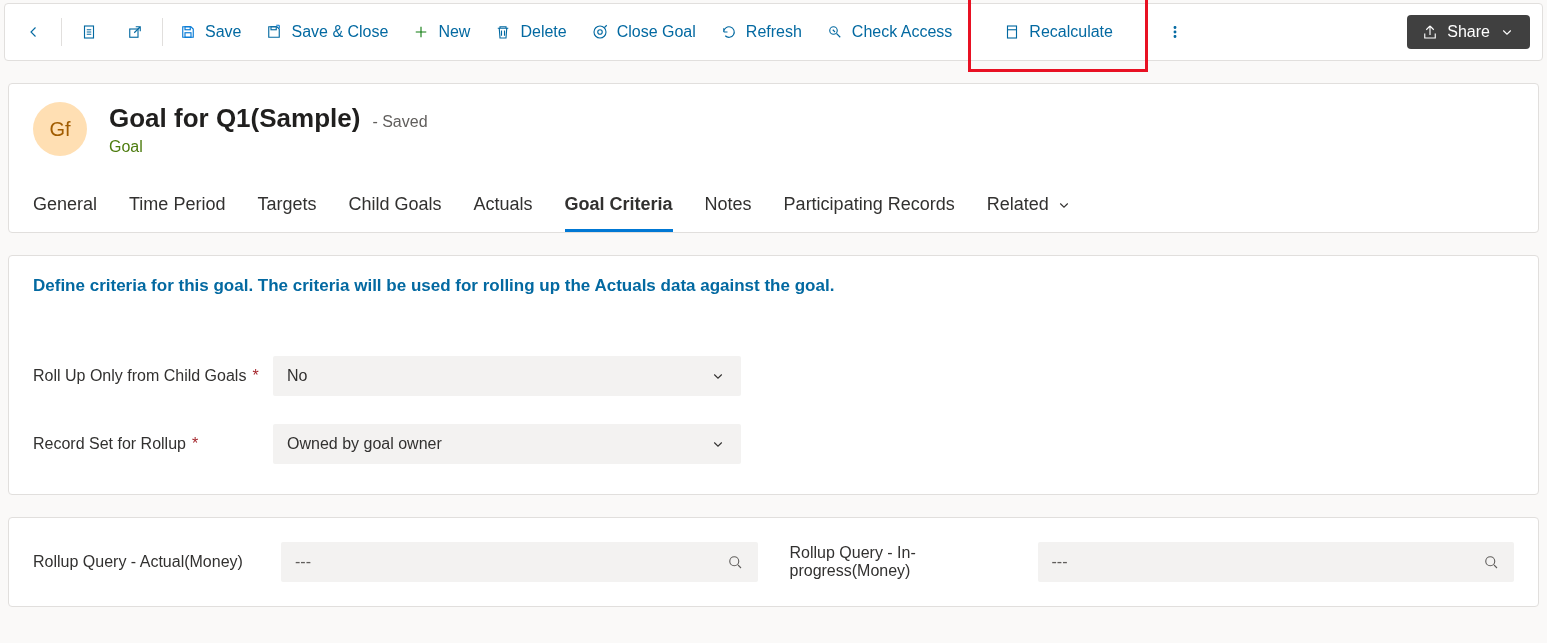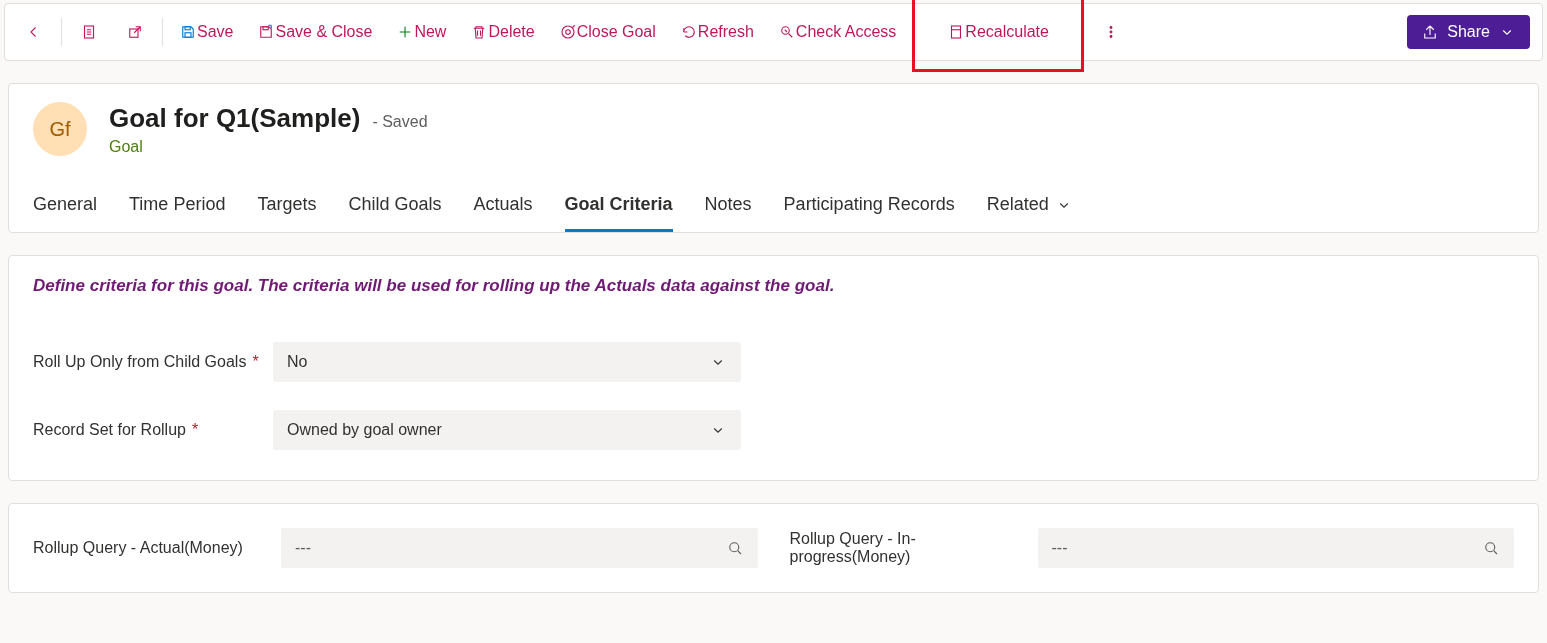--- a/index.html
+++ b/index.html
@@ -17,46 +17,47 @@
     border-radius: 4px;
     margin: 3px 4px 0 4px;
     height: 58px;
     display: flex;
     align-items: center;
     padding: 0 6px;
   }
   .tb-btn {
     display: flex;
     align-items: center;
+    gap: 8px;
     padding: 8px 12px;
     background: transparent;
     border: none;
     cursor: pointer;
-    color: #be185d;
+    color: #0369a1;
     font-size: 16px;
     border-radius: 4px;
   }
   .tb-icon { width: 18px; height: 18px; display:flex; align-items:center; justify-content:center; }
   .tb-icon svg { width: 18px; height: 18px; }
   .icon-only { padding: 8px 14px; }
   .divider {
     width: 1px;
     height: 28px;
     background: #e1dfdd;
     margin: 0 4px;
   }
   .highlight-box {
     border: 3px solid #e81123;
     padding: 20px;
     margin: 0 4px;
     display: flex;
   }
   .spacer { flex: 1; }
   .share-btn {
-    background: #4c1d95;
+    background: #404040;
     color: #fff;
     border: none;
     padding: 8px 14px;
     border-radius: 4px;
     display: flex;
     align-items: center;
     gap: 8px;
     cursor: pointer;
     font-size: 16px;
     margin-right: 6px;
@@ -99,21 +100,21 @@
   }
   .tab.active { font-weight: 600; border-bottom-color: #0078d4; }
 
   .section-card {
     background: #fff;
     border: 1px solid #e1dfdd;
     border-radius: 4px;
     margin: 22px 8px 0 8px;
     padding: 20px 24px 30px 24px;
   }
-  .section-desc { font-size: 17px; font-weight: 600; color: #701a75; margin-bottom: 46px; font-style: italic;}
+  .section-desc { font-size: 17px; font-weight: 600; color: #0369a1; margin-bottom: 60px;}
   .form-row { display:flex; align-items: center; margin-bottom: 28px; }
   .form-row:last-child { margin-bottom: 0; }
   .label-col { width: 240px; font-size: 16px; padding-right: 8px; display:flex; align-items:flex-end; gap:6px;}
   .label-col .req { color: #a4262c; }
   .input-col { width: 468px; }
   .select-box {
     background: #f3f2f1;
     border: none;
     height: 40px;
     width: 100%;

